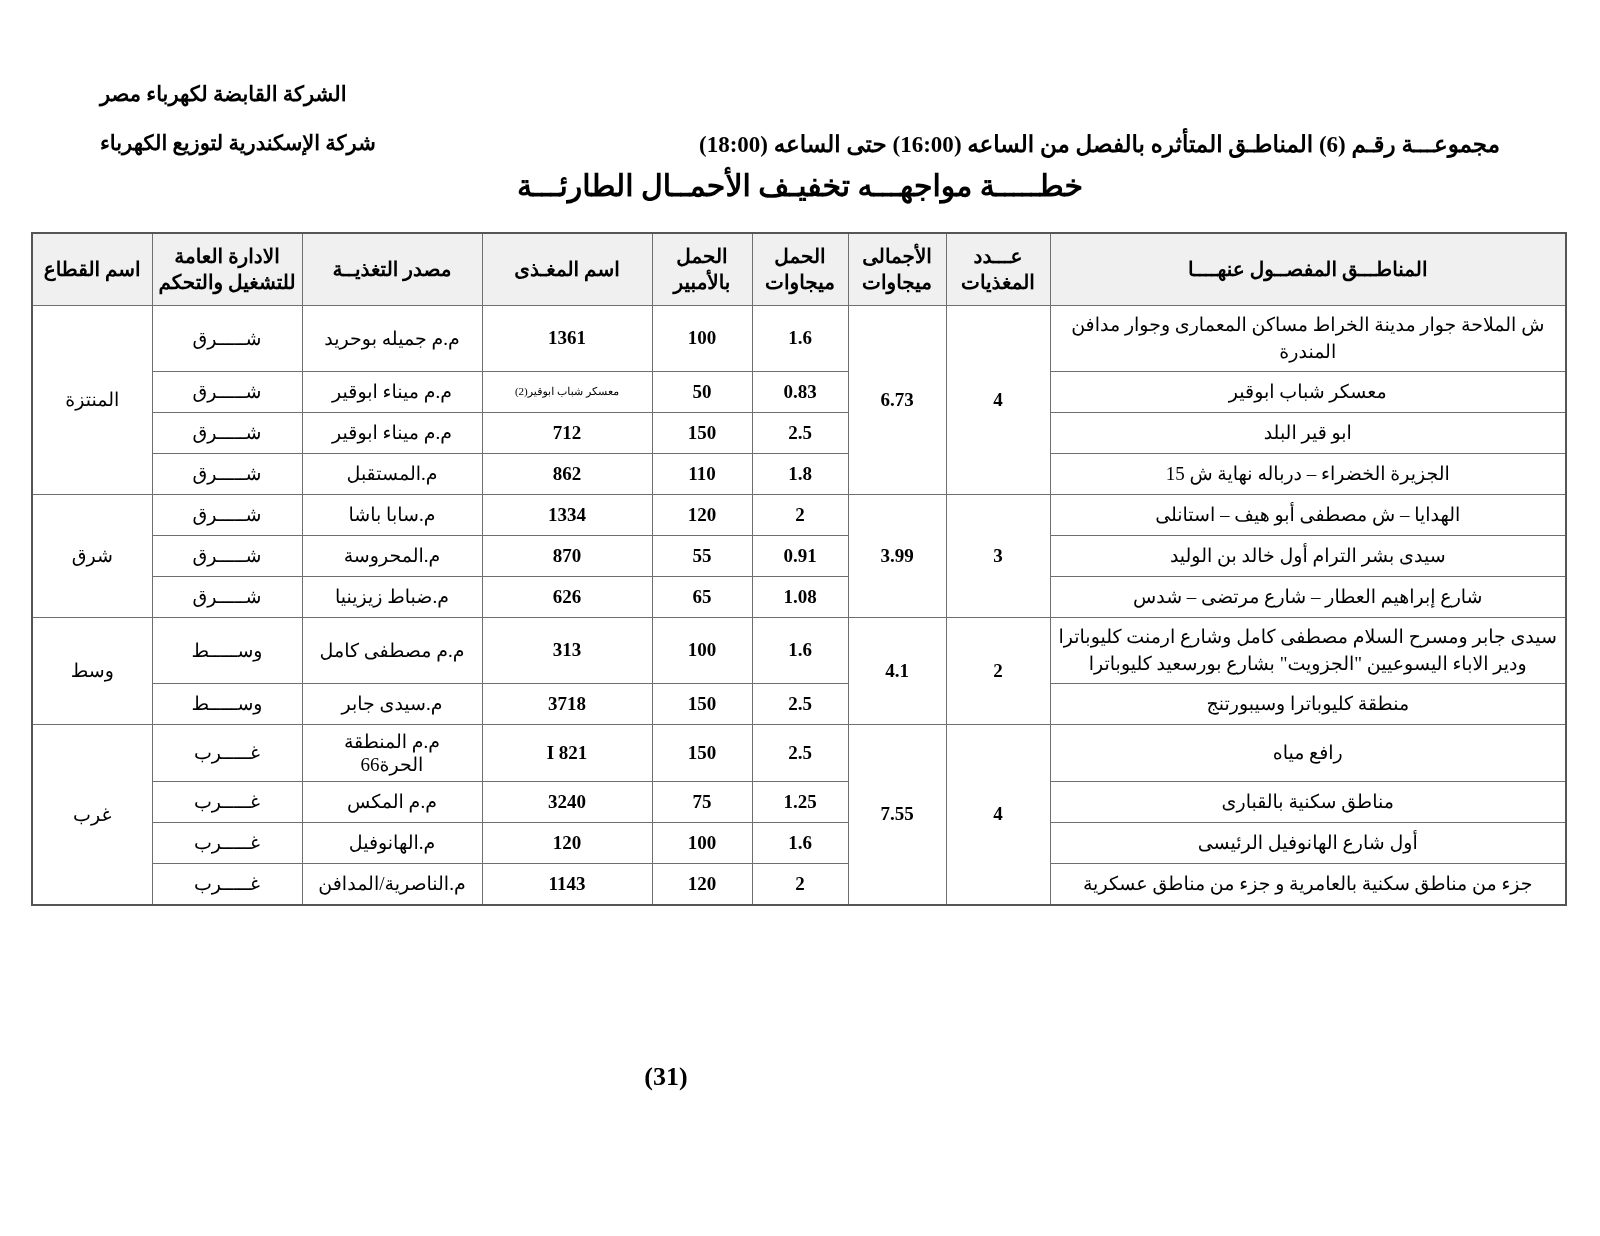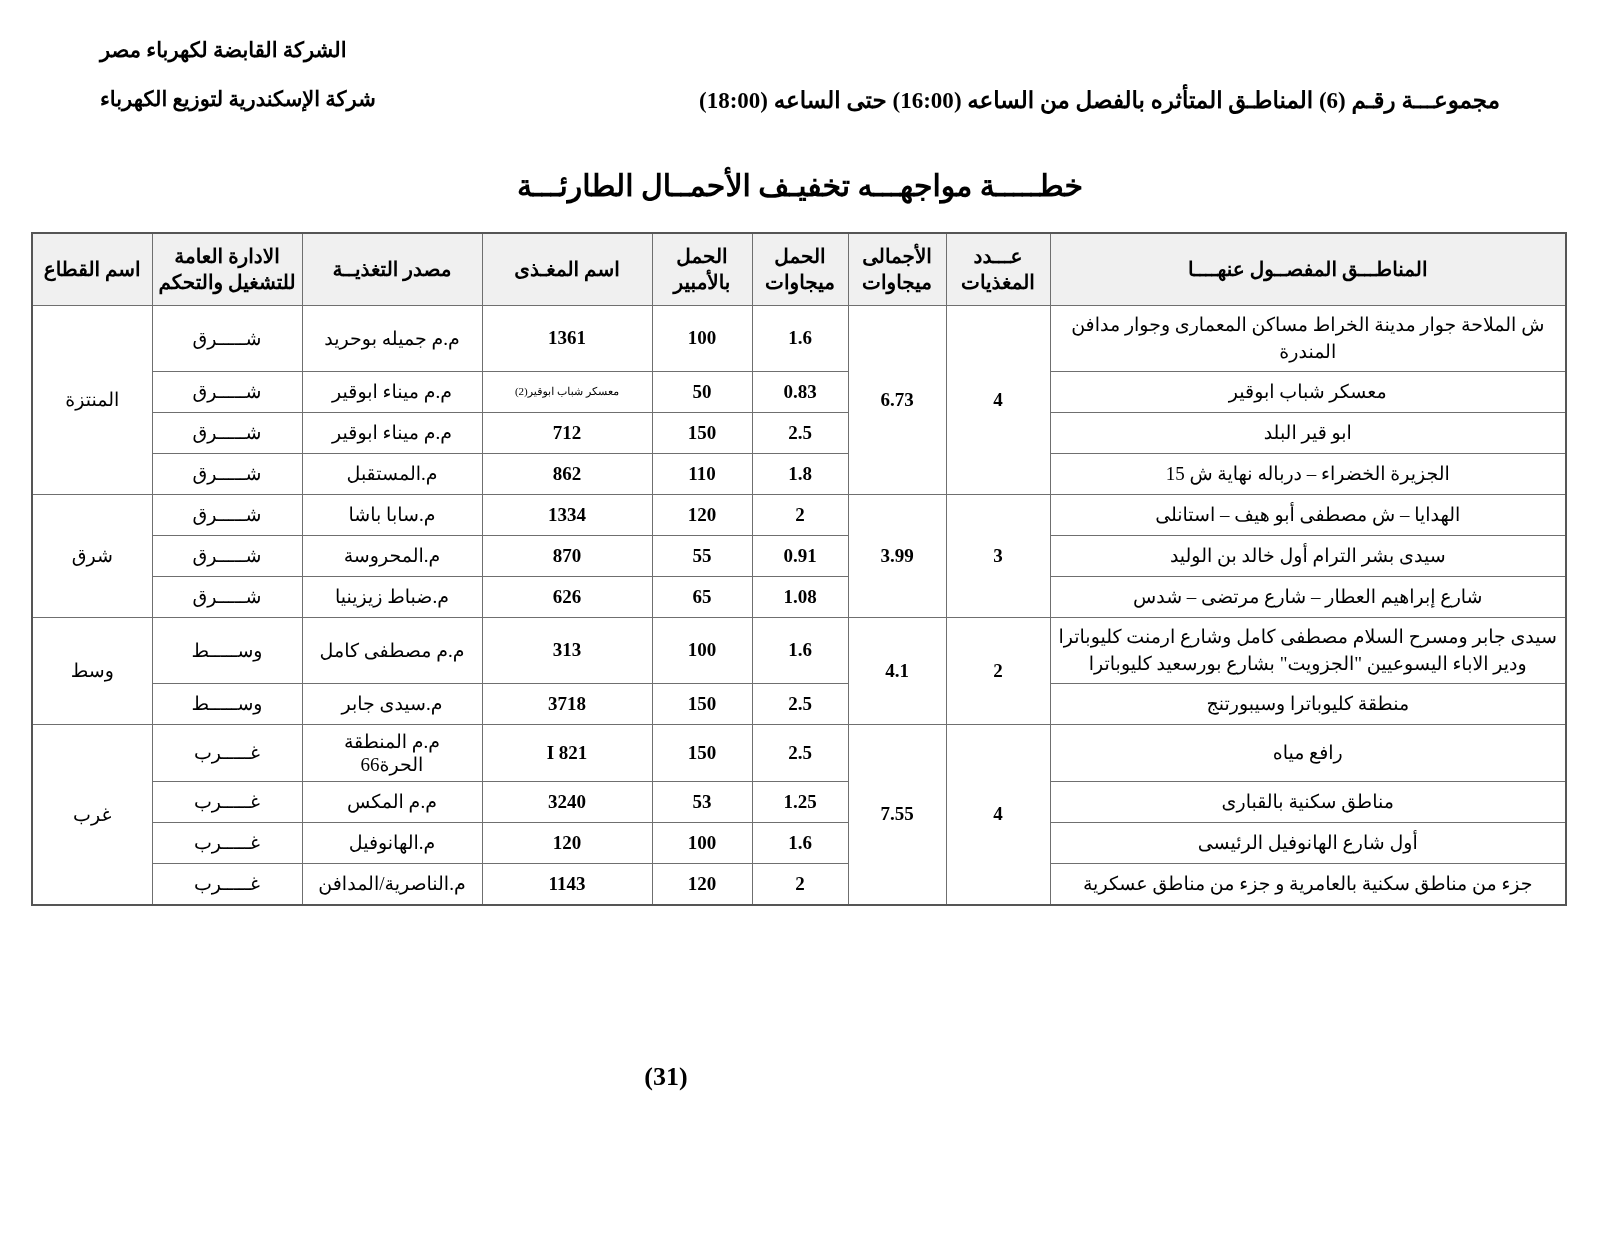--- a/index.html
+++ b/index.html
@@ -30,20 +30,21 @@
     width: 1600px;
   }
   .hdr-line {
     display: flex;
     flex-direction: row;
     align-items: flex-start;
     justify-content: space-between;
   }
   .hdr-row1 {
     padding: 38px 100px 0 100px;
+    margin-top: 44px;
   }
   .hdr-row2 {
     padding: 24px 100px 0 100px;
   }
   .corp-name {
     font-size: 21px;
     font-weight: bold;
     direction: rtl;
     text-align: right;
     white-space: nowrap;
@@ -308,21 +309,21 @@
             <td class="num">2.5</td>
             <td class="num">150</td>
             <td class="num">I 821</td>
             <td class="src">م.م المنطقة الحرة66</td>
             <td class="ctrl">غـــــرب</td>
             <td class="sector" rowspan="4">غرب</td>
           </tr>
           <tr>
             <td class="areas">مناطق سكنية بالقبارى</td>
             <td class="num">1.25</td>
-            <td class="num">53</td>
+            <td class="num">75</td>
             <td class="num">3240</td>
             <td class="src">م.م المكس</td>
             <td class="ctrl">غـــــرب</td>
           </tr>
           <tr>
             <td class="areas">أول شارع الهانوفيل الرئيسى</td>
             <td class="num">1.6</td>
             <td class="num">100</td>
             <td class="num">120</td>
             <td class="src">م.الهانوفيل</td>

